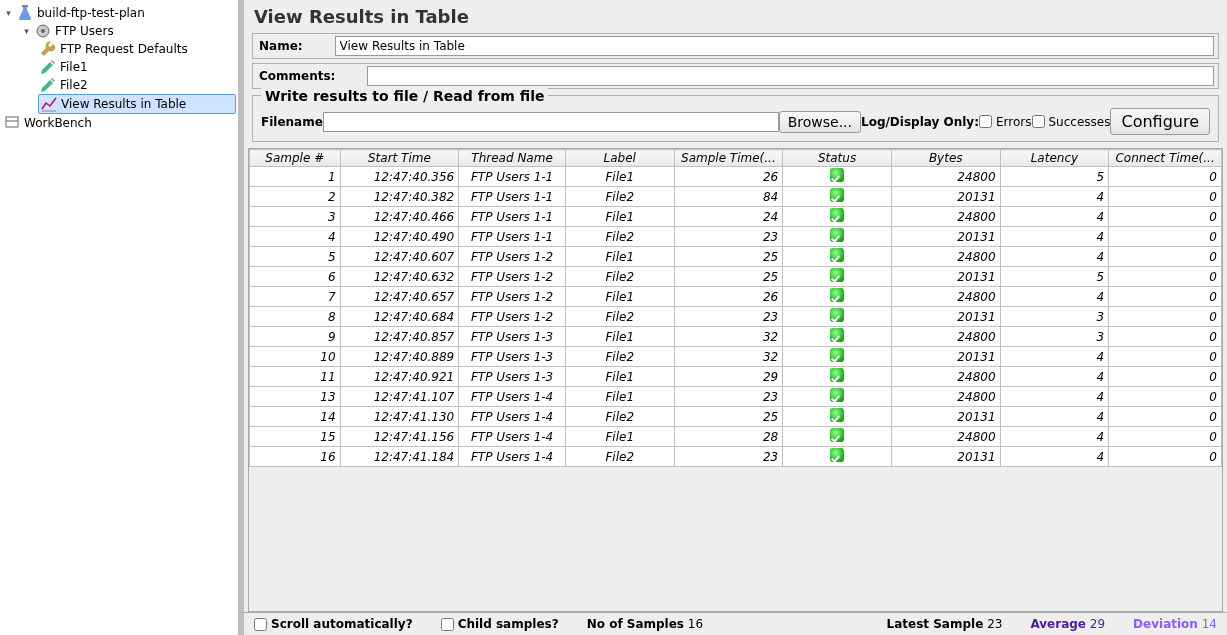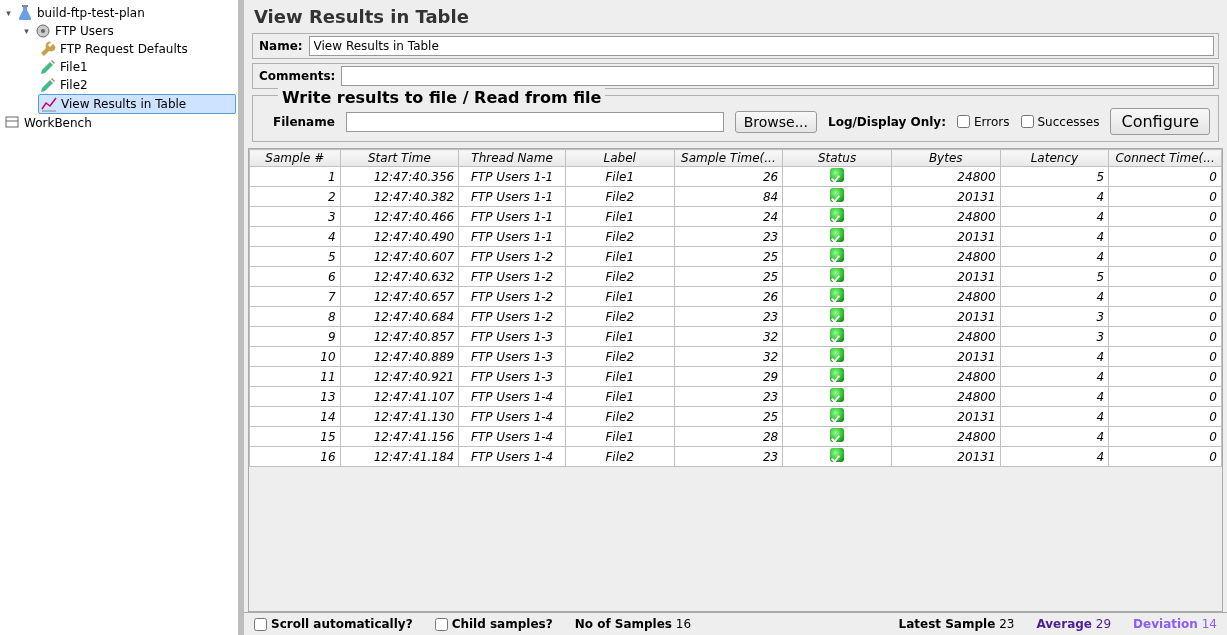--- a/index.html
+++ b/index.html
@@ -1,43 +1,43 @@
 <!DOCTYPE html>
 <html><head>
 <meta charset="utf-8">
 <style>
 * { box-sizing: border-box; margin: 0; padding: 0; font-family: "DejaVu Sans", "Liberation Sans", Arial, sans-serif; font-size: 12px; }
 html, body { width: 1227px; height: 635px; overflow: hidden; background: #eeeeee; color: #000; }
 .app { display: flex; width: 100%; height: 100%; }
 .tree-pane { width: 244px; height: 100%; background: #fff; border-right: 6px solid #bdbdbd; padding: 4px 2px; overflow: auto; }
 .main-pane { flex: 1; height: 100%; display: flex; flex-direction: column; background: #eeeeee; padding: 0; }
 .title-bar { padding: 6px 10px 4px 10px; font-size: 18px; font-weight: bold; color: #333; }
-.form-row { display: flex; align-items: center; border: 1px solid #b0b0b0; margin: 2px 8px; background: #eee; }
+.form-row { display: flex; align-items: center; border: 1px solid #b0b0b0; margin: 2px 8px; background: #eee; gap: 26px; }
 .form-row .lbl { font-weight: bold; padding: 3px 6px; white-space: nowrap; }
 .form-row input[type=text] { flex: 1; border: 1px solid #999; background: #fff; padding: 2px 4px; font-size: 12px; margin: 2px 4px 2px 0; height: 20px; }
 .fieldset { border: 1px solid #b0b0b0; margin: 4px 8px 6px 8px; padding: 6px 8px 6px 8px; position: relative; }
-.fieldset .legend { position: absolute; top: -8px; left: 25px; background: #eeeeee; padding: 0 4px; font-weight: bold; font-size: 16px; }
-.file-row { display: flex; align-items: center; gap: 11px; margin-top: 6px; flex-wrap: nowrap; margin-left: 12px; }
+.fieldset .legend { position: absolute; top: -8px; left: 8px; background: #eeeeee; padding: 0 4px; font-weight: bold; font-size: 14px; }
+.file-row { display: flex; align-items: center; gap: 0; margin-top: 6px; flex-wrap: nowrap; }
 .file-row .lbl { font-weight: bold; }
 .file-row input[type=text] { flex: 1; border: 1px solid #999; background: #fff; height: 20px; padding: 2px 4px; }
 .btn { background: linear-gradient(#f8f8f8,#e4e4e4); border: 1px solid #999; border-radius: 3px; padding: 3px 10px; font-size: 16px; cursor: pointer; }
 .btn.small { padding: 2px 8px; font-size: 14px; }
 .chk { display: inline-flex; align-items: center; gap: 4px; }
 .chk input { width: 13px; height: 13px; }
 .table-wrap { flex: 1; margin: 0 4px 0 4px; border: 1px solid #aaa; background: #eeeeee; overflow: auto; position: relative; font-style: italic; }
 table { border-collapse: collapse; width: 100%; table-layout: fixed; background: #fff; }
 th, td { border: 1px solid #c0c0c0; padding: 1px 4px; height: 17px; font-size: 12px; overflow: hidden; white-space: nowrap; }
 th { background: linear-gradient(#f8f8f8,#e8e8e8); font-weight: normal; text-align: center; position: sticky; top: 0; }
 .num { text-align: right; }
 .left { text-align: center; }
 .center { text-align: center; }
 .status-icon { display: inline-block; width: 14px; height: 14px; background: radial-gradient(circle at 40% 35%, #8fff8f, #2db92d 60%, #0a7a0a); border-radius: 3px; position: relative; }
 .status-icon::after { content: ""; position: absolute; left: 3px; top: 6px; width: 3px; height: 6px; border: solid #fff; border-width: 0 2px 2px 0; transform: rotate(40deg); }
 .table-bg { height: 100%; background: #eeeeee; }
-.bottom-bar { display: flex; align-items: center; gap: 22px; padding: 4px 10px; border-top: 1px solid #aaa; background: #eee; font-size: 12px; }
+.bottom-bar { display: flex; align-items: center; gap: 28px; padding: 4px 10px; border-top: 1px solid #aaa; background: #eee; font-size: 12px; }
 .bottom-bar .lbl { font-weight: bold; }
 .blue { color: #4c1d95; }
 .red { color: #8b5cf6; }
 .spacer { flex: 1; }
 .tree-node { display: flex; align-items: center; gap: 4px; padding: 1px 2px; white-space: nowrap; cursor: pointer; }
 .tree-children { padding-left: 18px; }
 .tree-toggle { width: 9px; height: 9px; display: inline-flex; align-items: center; justify-content: center; font-size: 9px; color: #555; }
 .selected { background: #cde3ff; border: 1px solid #5b9bd5; border-radius: 2px; }
 .icon { width: 16px; height: 16px; display: inline-block; flex-shrink: 0; }
 .icon-flask svg, .icon-gear svg, .icon-wrench svg, .icon-pencil svg, .icon-chart svg, .icon-bench svg { width:16px; height:16px; display:block; }

